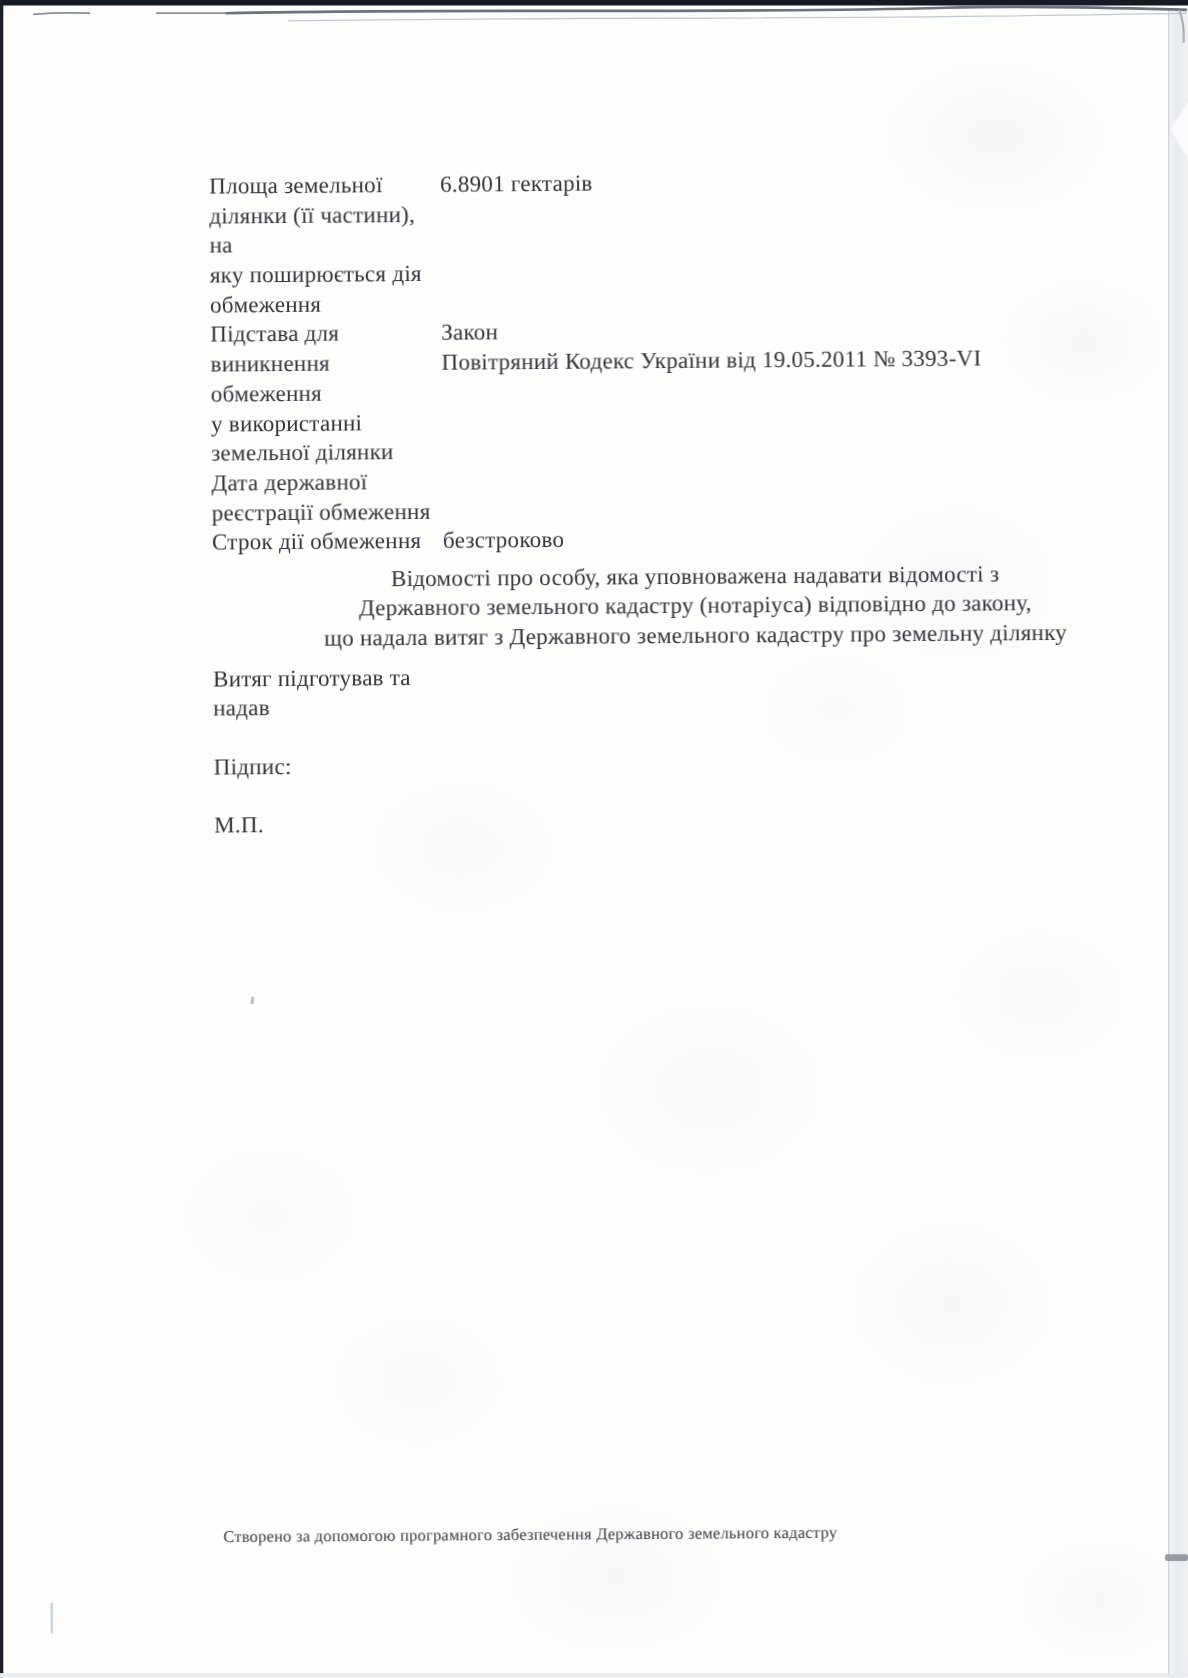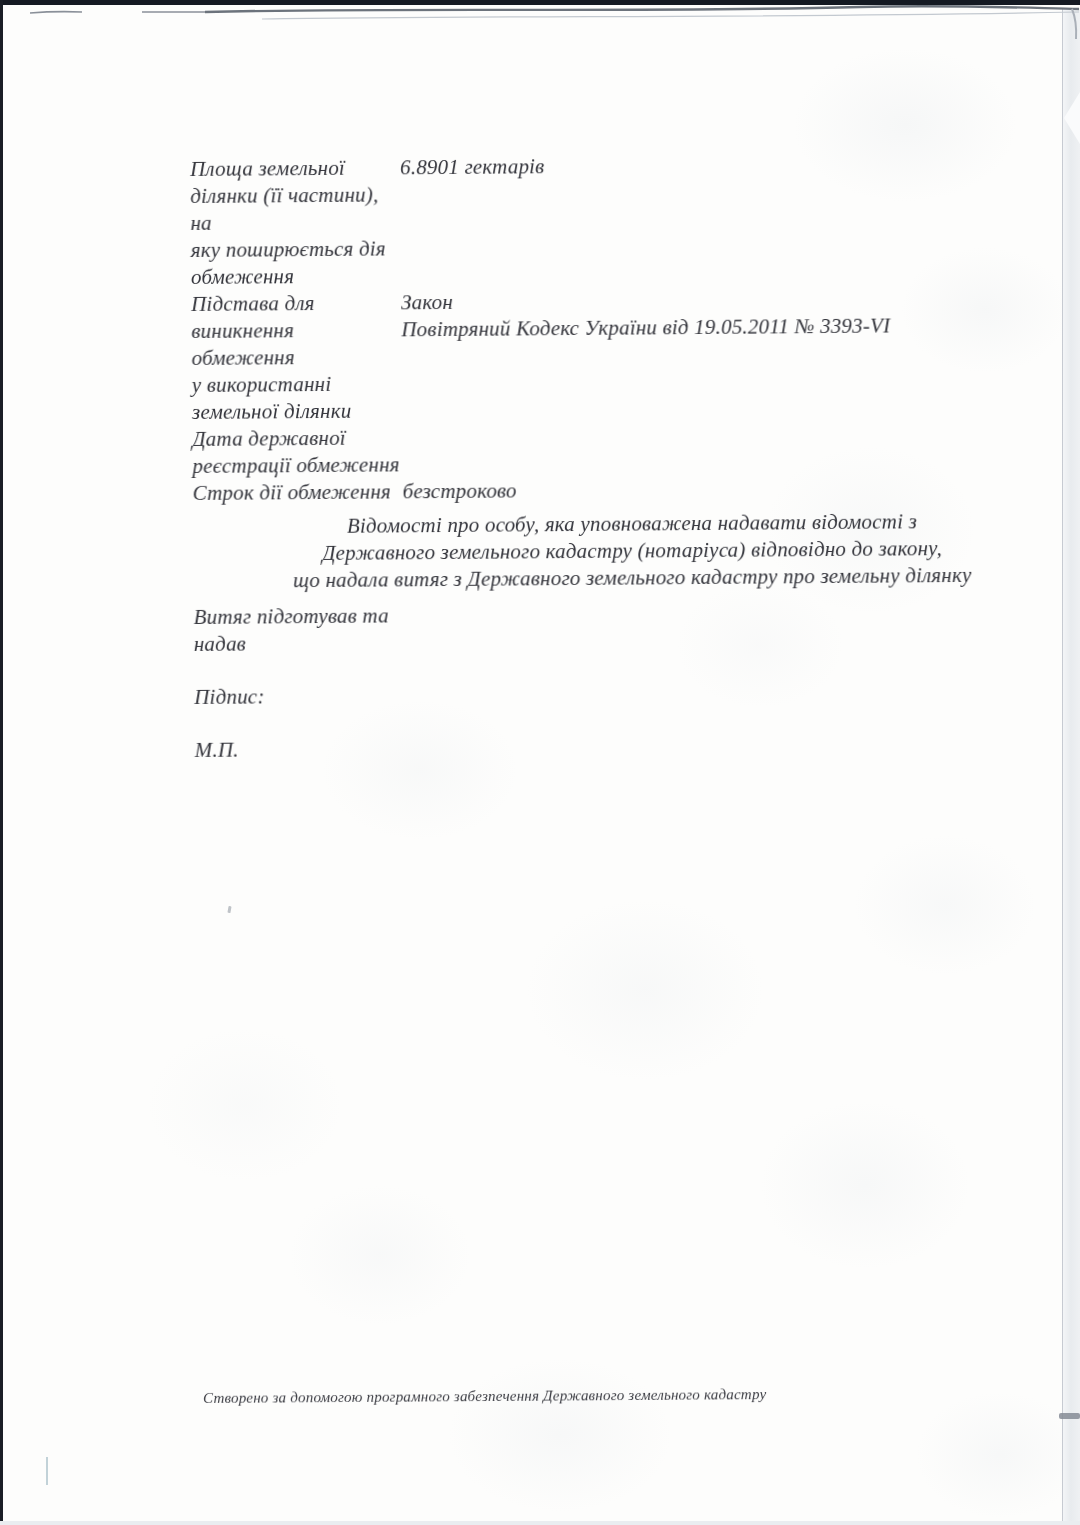--- a/index.html
+++ b/index.html
@@ -2,21 +2,21 @@
 <html><head>
 <meta charset="utf-8">
 <style>
   html,body{margin:0;padding:0;}
   body{
     width:1080px;height:1525px;position:relative;overflow:hidden;
     background:#ffffff;
     font-family:"Liberation Serif","DejaVu Serif",serif;
   }
   .paper{
-    position:absolute;inset:0;background:#fdfdfc;font-style:italic;
+    position:absolute;inset:0;background:#fdfdfc;
   }
   
   .paper::before{
     content:"";position:absolute;inset:0;pointer-events:none;
     background:
       radial-gradient(160px 110px at 905px 125px, rgba(203,210,218,.14), transparent 70%),
       radial-gradient(120px 90px at 985px 310px, rgba(203,210,218,.13), transparent 70%),
       radial-gradient(150px 120px at 870px 530px, rgba(203,210,218,.10), transparent 70%),
       radial-gradient(140px 100px at 420px 770px, rgba(203,210,218,.10), transparent 70%),
       radial-gradient(170px 130px at 645px 990px, rgba(203,210,218,.11), transparent 70%),

